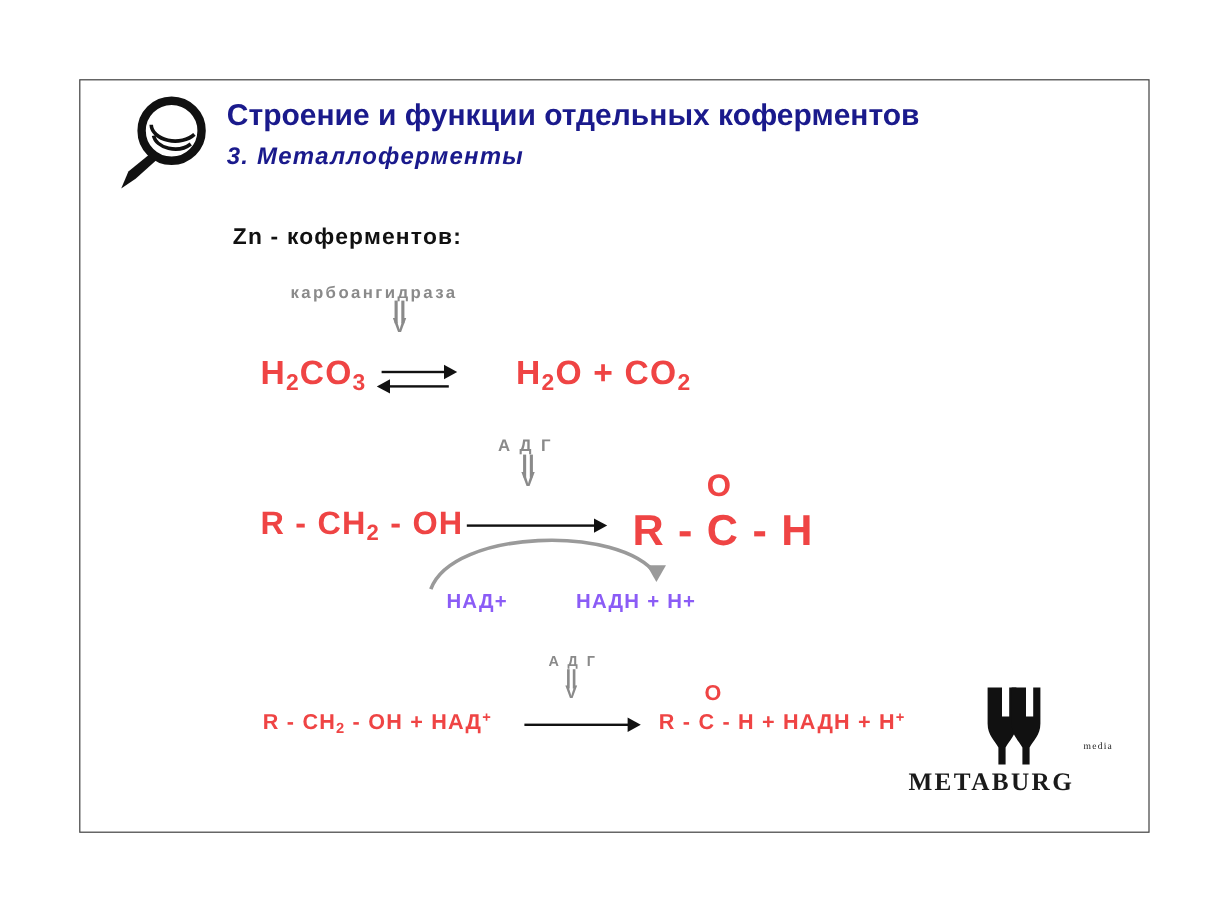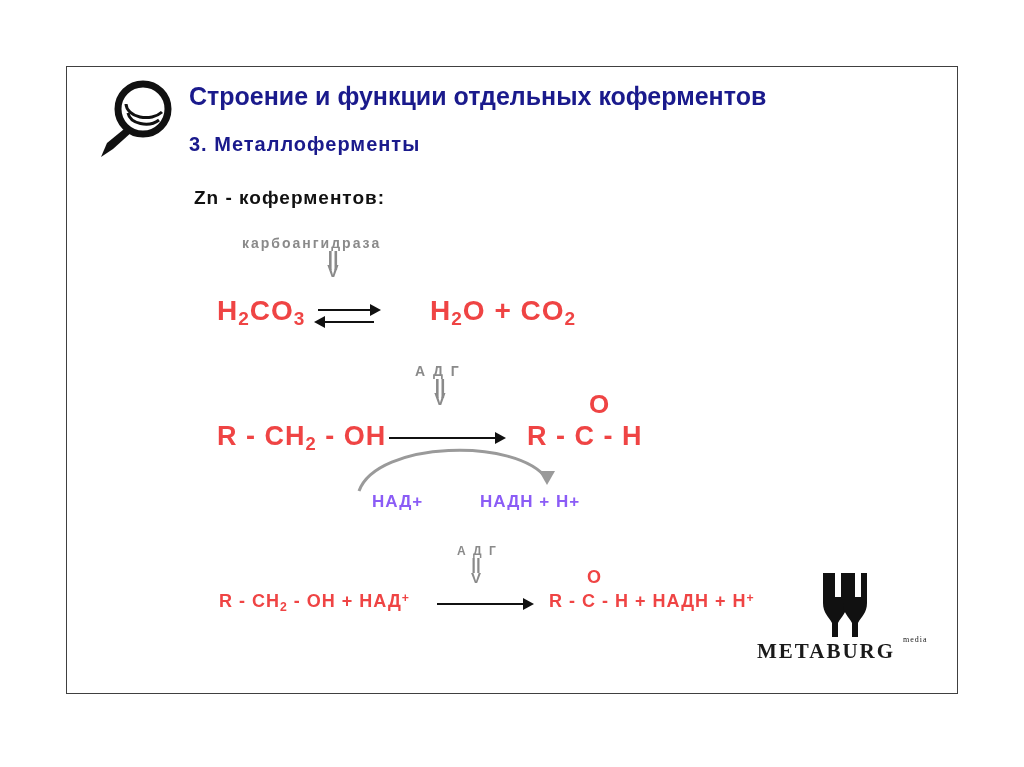--- a/index.html
+++ b/index.html
@@ -47,26 +47,27 @@
   }
   .title-main {
     font-size: 25px;
     font-weight: bold;
     color: #1a1a8c;
     letter-spacing: 0px;
     line-height: 30px;
     white-space: nowrap;
   }
   .title-sub {
-    margin-top: 22px;
+    margin-top: 9px;
     font-size: 20px;
     font-weight: bold;
     color: #1a1a8c;
     letter-spacing: 1px;
     white-space: nowrap;
+    font-style: italic;
   }
 
   
   .zn-label {
     position: absolute;
     left: 127px;
     top: 120px;
     font-size: 19px;
     font-weight: bold;
     color: #111111;
@@ -152,21 +153,21 @@
     font-size: 21px;
     letter-spacing: 2px;
     color: #1a1a1a;
     font-family: "Liberation Serif", serif;
     font-weight: bold;
     text-align: left;
   }
   .logo-media {
     position: absolute;
     left: 836px;
-    top: 568px;
+    top: 550px;
     font-size: 8px;
     letter-spacing: 1px;
     color: #1a1a1a;
     font-family: "Liberation Serif", serif;
   }
 </style>
 </head>
 <body>
 
 <div class="slide">
@@ -216,21 +217,21 @@
   </div>
 
   <div class="formula red" style="left:150px; top:354px; font-size:27px;">R - CH<sub>2</sub> - OH</div>
 
   <div>
     <div class="arrow-line" style="left:322px; top:370px; width:110px;"></div>
     <div class="arrow-head" style="left:428px; top:365px;"></div>
   </div>
 
   <div class="formula red" style="left:522px; top:322px; font-size:26px;">O</div>
-  <div class="formula red" style="left:460px; top:354px; font-size:27px;">R - C - H</div>
+  <div class="formula red" style="left:460px; top:354px; font-size:36px;">R - C - H</div>
 
   <div class="curve" style="left:280px; top:368px;">
     <svg width="230" height="62" viewBox="0 0 230 62">
       <path d="M12 56 C30 6, 170 2, 200 44" fill="none" stroke="#9a9a9a" stroke-width="3"></path>
       <polygon points="200,50 192,36 208,36" fill="#9a9a9a"></polygon>
     </svg>
   </div>
 
   <div class="formula grey" style="left:284px; top:425px; font-size:17px;">НАД+</div>
   <div class="formula grey" style="left:392px; top:425px; font-size:17px;">НАДН + Н+</div>

